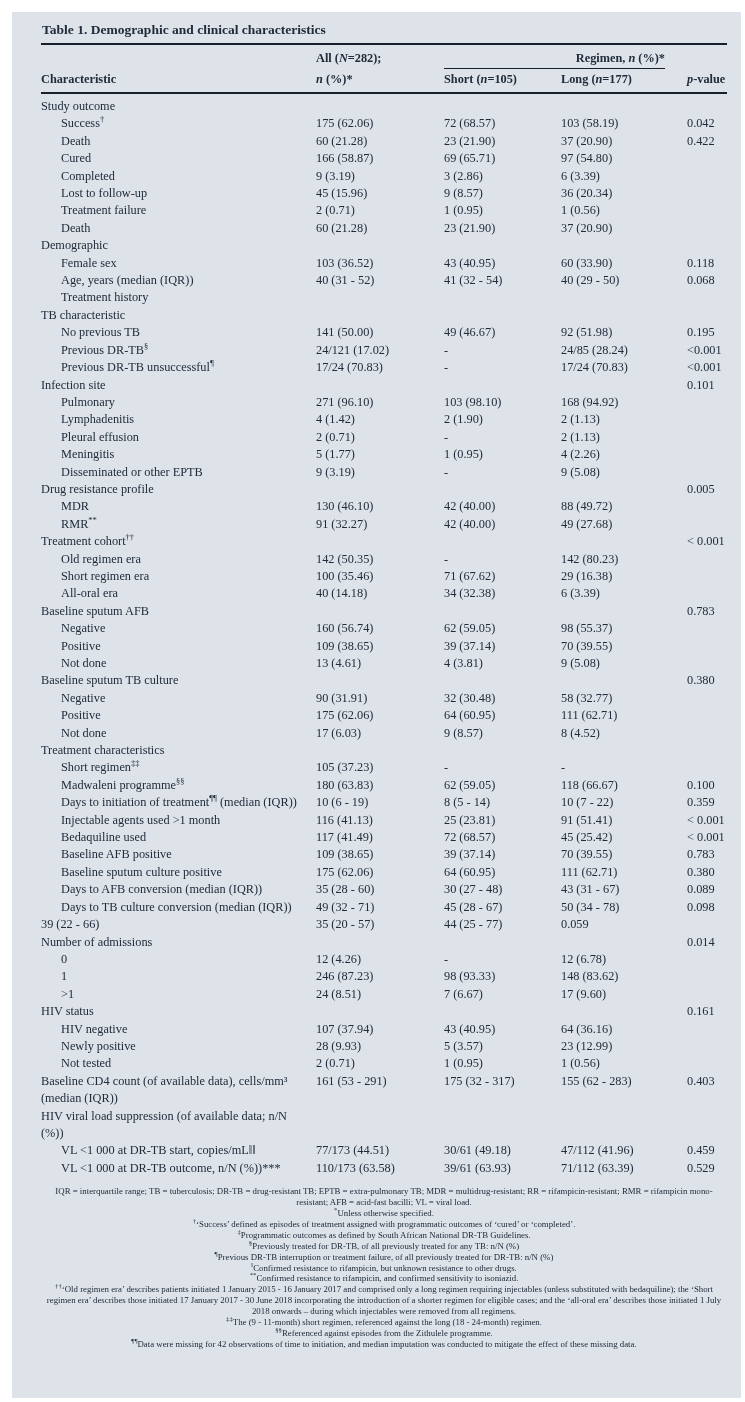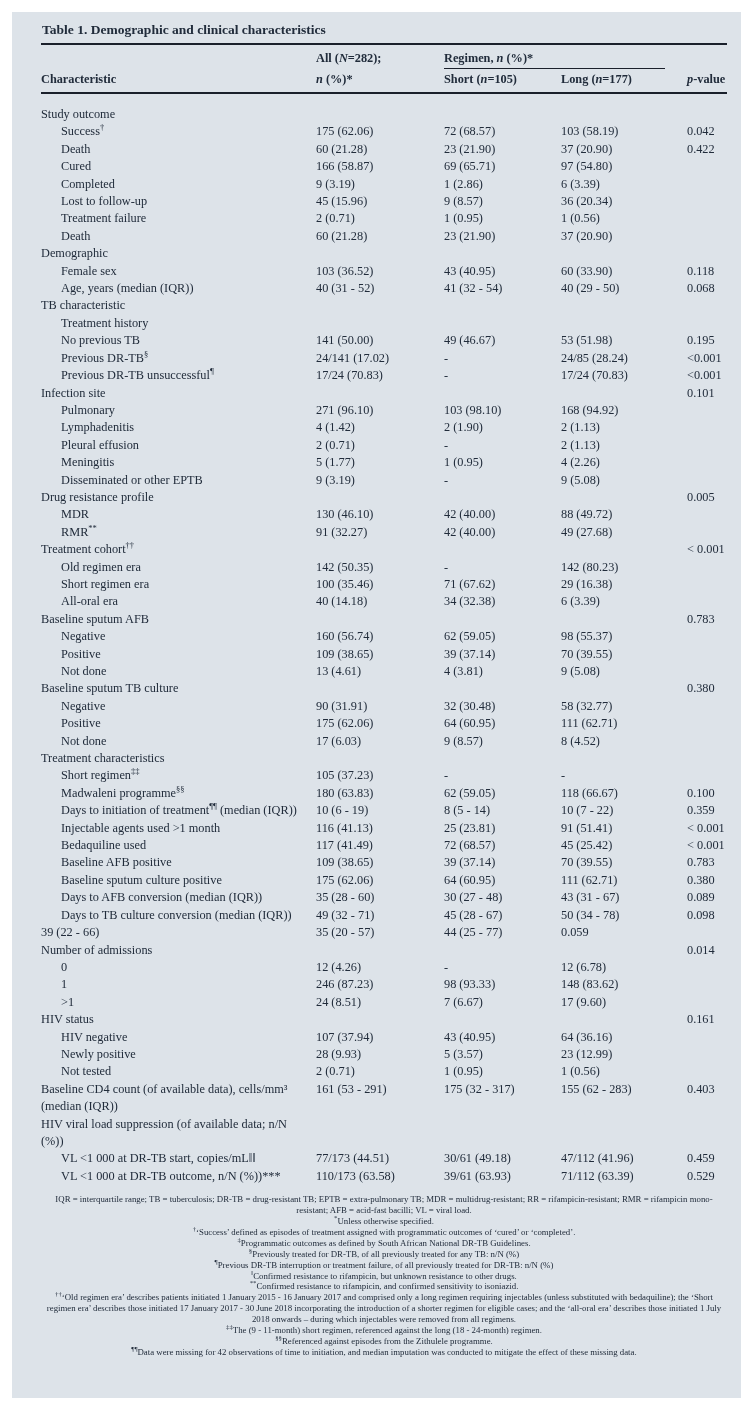--- a/index.html
+++ b/index.html
@@ -18,26 +18,26 @@
   }
   .thead {
     display:grid; grid-template-columns:275px 128px 117px 126px 1fr;
     grid-template-rows:auto auto;
     font-weight:bold; font-size:12.3px; line-height:15px;
     padding:6px 0 5px 0; border-bottom:2.5px solid #1a202b; row-gap:3px;
   }
   .h-char    { grid-column:1; grid-row:2; align-self:end; }
   .h-all     { grid-column:2; grid-row:1; }
   .h-all2    { grid-column:2; grid-row:2; }
-  .h-regimen { grid-column:3/5; grid-row:1; text-align:left;
+  .h-regimen { grid-column:3/5; grid-row:1; text-align:right;
                border-bottom:1.5px solid #1a202b; margin-right:22px; padding-bottom:2px; }
   .h-short   { grid-column:3; grid-row:2; }
   .h-long    { grid-column:4; grid-row:2; }
   .h-pvalue  { grid-column:5; grid-row:2; align-self:end; }
-  #tbody { padding-top:12px; font-size:12.3px; }
+  #tbody { padding-top:4px; font-size:12.3px; }
   .row {
     display:grid; grid-template-columns:275px 128px 117px 126px 1fr;
     line-height:17.4px; align-items:start;
   }
   .c { white-space:normal; }
   .label { padding-right:8px; box-sizing:border-box; }
   .label.ind { padding-left:20px; }
   sup { font-size:8.5px; line-height:0; }
   #footnotes { margin-top:9px; font-size:8.8px; line-height:10.9px; }
   .fn { margin:0;text-align:center; }
@@ -85,21 +85,21 @@
       <div class="row">
         <div class="c label ind"><span>Cured</span></div>
         <div class="c val">166 (58.87)</div>
         <div class="c val">69 (65.71)</div>
         <div class="c val">97 (54.80)</div>
         <div class="c val"></div>
       </div>
       <div class="row">
         <div class="c label ind"><span>Completed</span></div>
         <div class="c val">9 (3.19)</div>
-        <div class="c val">1 (2.86)</div>
+        <div class="c val">3 (2.86)</div>
         <div class="c val">6 (3.39)</div>
         <div class="c val"></div>
       </div>
       <div class="row">
         <div class="c label ind"><span>Lost to follow-up</span></div>
         <div class="c val">45 (15.96)</div>
         <div class="c val">9 (8.57)</div>
         <div class="c val">36 (20.34)</div>
         <div class="c val"></div>
       </div>
@@ -132,43 +132,43 @@
         <div class="c val">0.118</div>
       </div>
       <div class="row">
         <div class="c label ind"><span>Age, years (median (IQR))</span></div>
         <div class="c val">40 (31 - 52)</div>
         <div class="c val">41 (32 - 54)</div>
         <div class="c val">40 (29 - 50)</div>
         <div class="c val">0.068</div>
       </div>
       <div class="row">
+        <div class="c label ind"><span>Treatment history</span></div>
+        <div class="c val"></div>
+        <div class="c val"></div>
+        <div class="c val"></div>
+        <div class="c val"></div>
+      </div>
+      <div class="row">
         <div class="c label"><span>TB characteristic</span></div>
-        <div class="c val"></div>
-        <div class="c val"></div>
-        <div class="c val"></div>
-        <div class="c val"></div>
-      </div>
-      <div class="row">
-        <div class="c label ind"><span>Treatment history</span></div>
         <div class="c val"></div>
         <div class="c val"></div>
         <div class="c val"></div>
         <div class="c val"></div>
       </div>
       <div class="row">
         <div class="c label ind"><span>No previous TB</span></div>
         <div class="c val">141 (50.00)</div>
         <div class="c val">49 (46.67)</div>
-        <div class="c val">53 (51.98)</div>
+        <div class="c val">92 (51.98)</div>
         <div class="c val">0.195</div>
       </div>
       <div class="row">
         <div class="c label ind"><span>Previous DR-TB</span><sup>§</sup></div>
-        <div class="c val">24/141 (17.02)</div>
+        <div class="c val">24/121 (17.02)</div>
         <div class="c val">-</div>
         <div class="c val">24/85 (28.24)</div>
         <div class="c val">&lt;0.001</div>
       </div>
       <div class="row">
         <div class="c label ind"><span>Previous DR-TB unsuccessful</span><sup>¶</sup></div>
         <div class="c val">17/24 (70.83)</div>
         <div class="c val">-</div>
         <div class="c val">17/24 (70.83)</div>
         <div class="c val">&lt;0.001</div>

